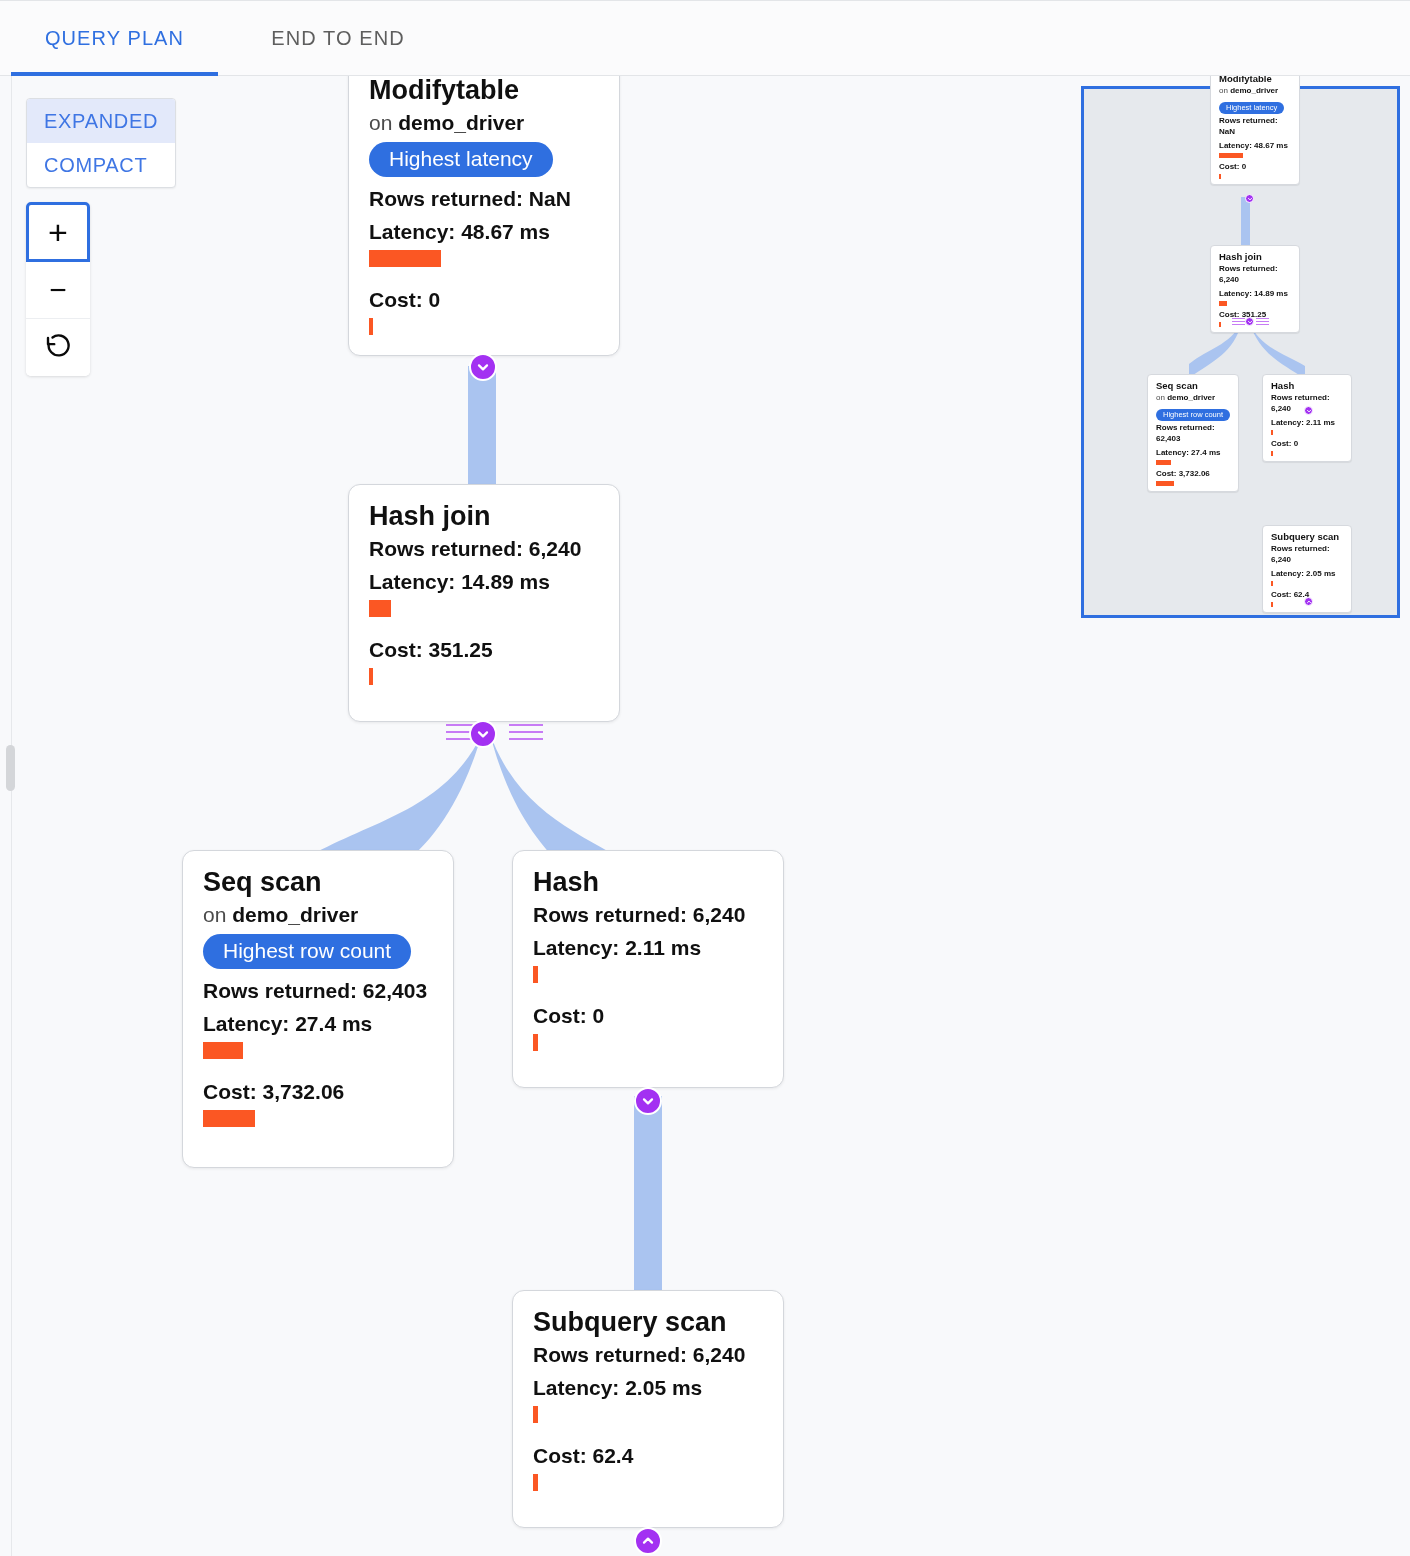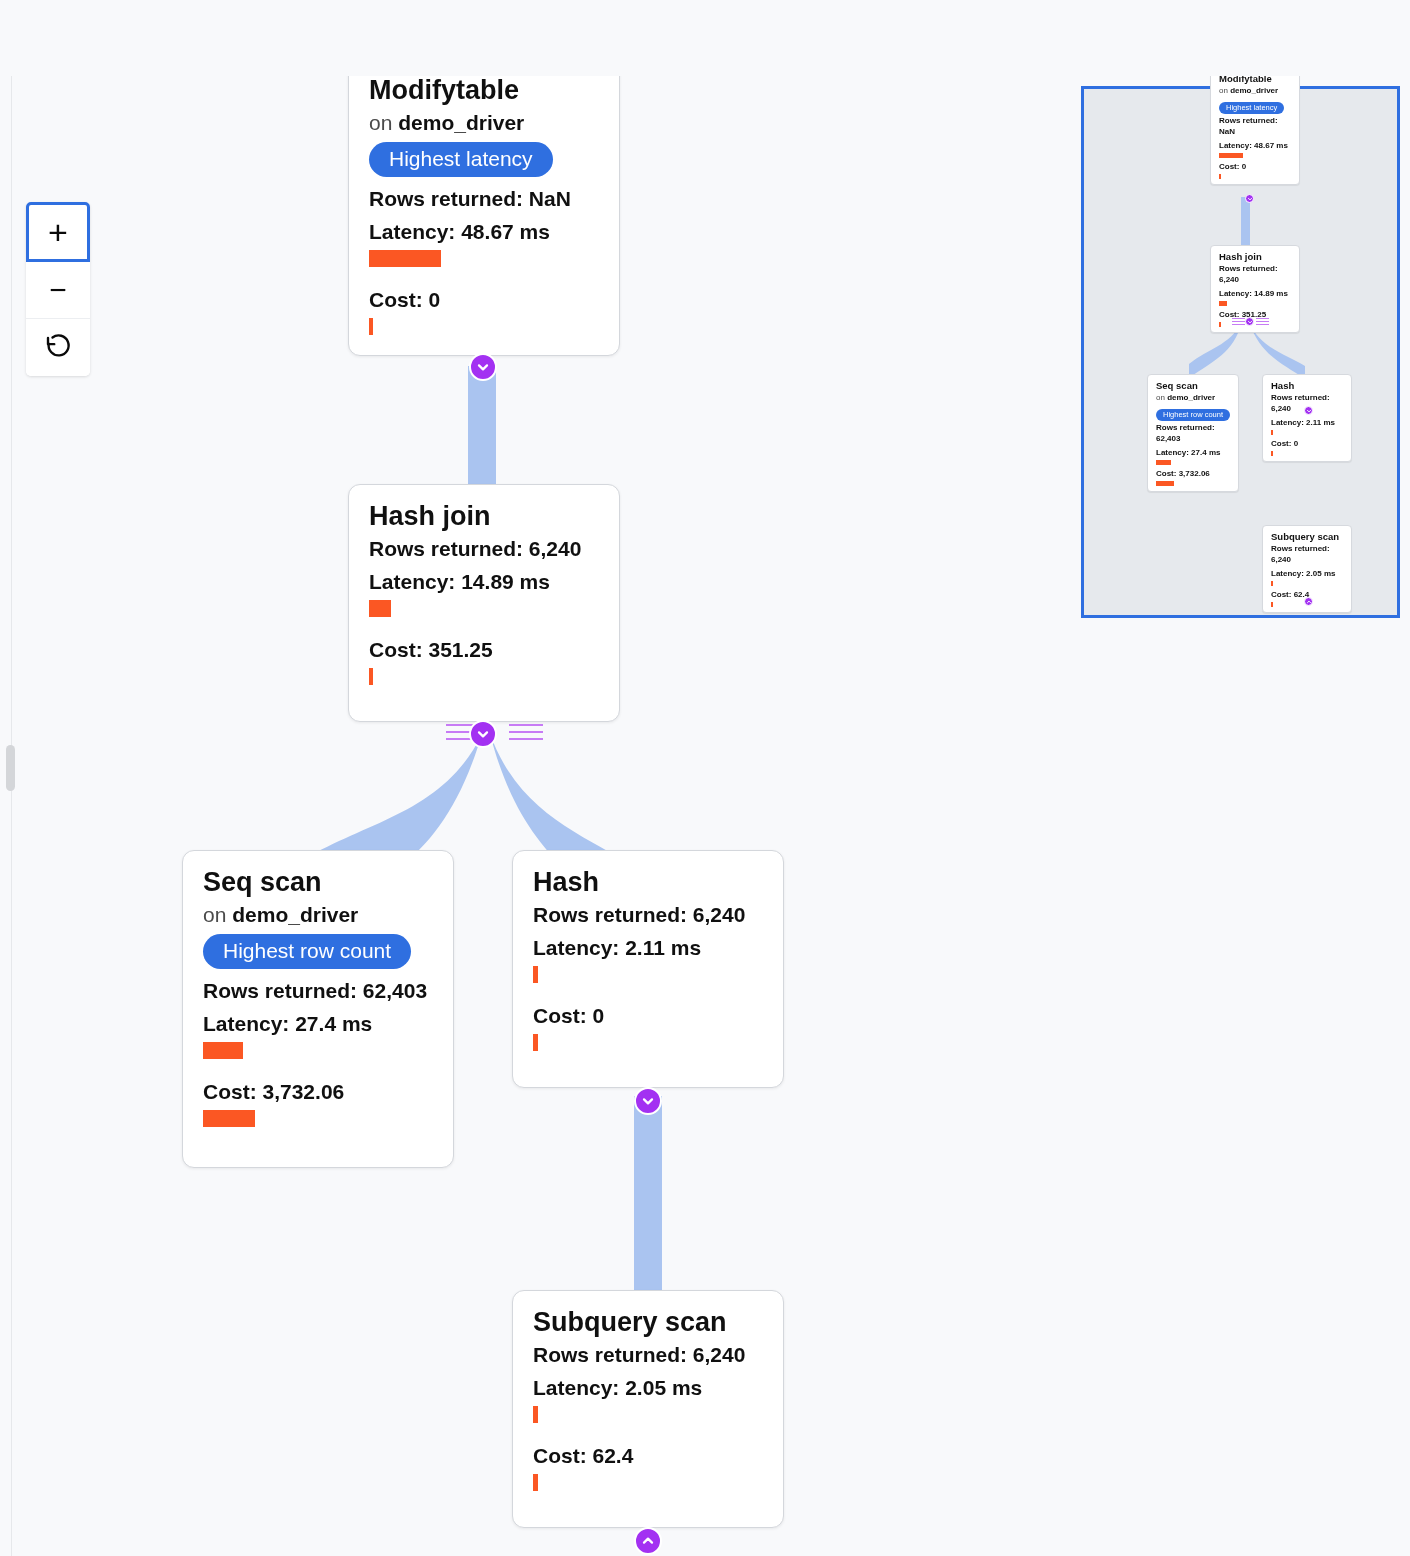--- a/index.html
+++ b/index.html
@@ -140,34 +140,51 @@
   .rail-handle {
     position: absolute; left: 6px; top: 745px; width: 9px; height: 46px;
     background: #d4d6d9; border-radius: 5px; cursor: ns-resize; z-index: 20;
   }
 </style>
 </head>
 <body>
 
 <div id="app">
 
+  <div class="tabbar">
+    <div class="tab tab-0">
+      <span>QUERY PLAN</span>
+    </div>
+    <div class="tab tab-1">
+      <span>END TO END</span>
+    </div>
+    <div class="tab-underline"></div>
+  </div>
 
   <div id="canvas">
 
     <svg class="edges-svg" viewBox="0 0 1399 1480">
 
       <path d="M 456,290 L 484,290 L 484,410 L 456,410 Z" fill="#aac4f0"></path>
 
       <path d="M 470,658 C 430,740 350,745 281,790 L 281,862 C 370,800 430,790 470,658 Z" fill="#aac4f0"></path>
 
       <path d="M 478,658 C 510,745 580,760 636,800 L 636,862 C 570,805 510,780 478,658 Z" fill="#aac4f0"></path>
 
       <path d="M 622,1020 L 650,1020 L 650,1222 L 622,1222 Z" fill="#aac4f0"></path>
     </svg>
 
+    <div class="viewmode">
+      <div class="viewmode-btn active">
+        <span>EXPANDED</span>
+      </div>
+      <div class="viewmode-btn">
+        <span>COMPACT</span>
+      </div>
+    </div>
 
     <div class="zoomctl">
       <div class="zoom-btn first">
         <span class="gl">+</span>
       </div>
       <div class="zoom-btn mid">
         <span class="gl gl-minus">−</span>
       </div>
       <div class="zoom-btn last">
         <span>

